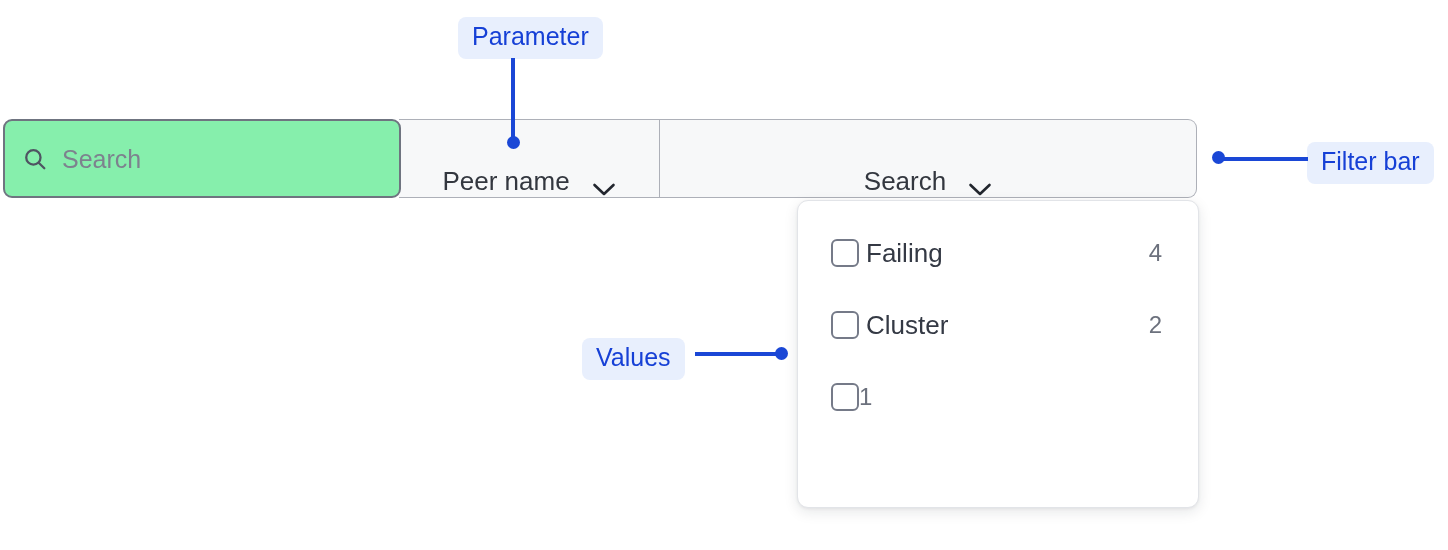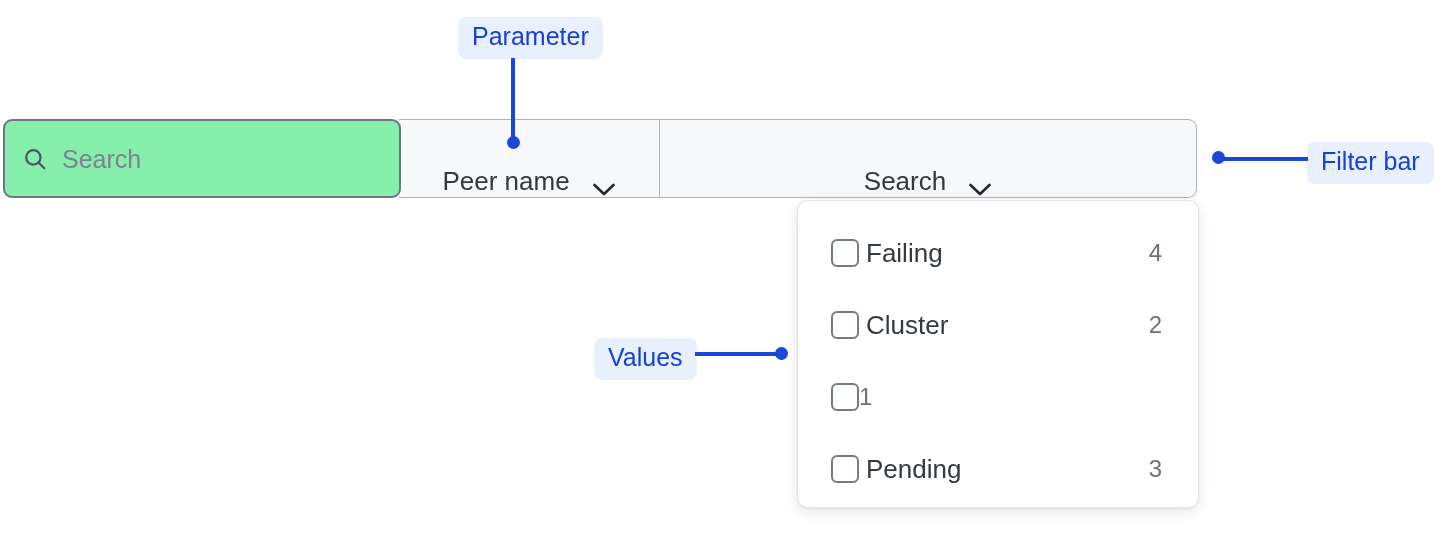--- a/index.html
+++ b/index.html
@@ -151,21 +151,21 @@
     width: 13px;
     height: 13px;
     border-radius: 50%;
     background: #1a47d6;
   }
 
   #anno-parameter-pill { left: 458px; top: 17px; }
   #anno-parameter-line { left: 511px; top: 58px; width: 4px; height: 86px; }
   #anno-parameter-dot  { left: 507px; top: 136px; }
 
-  #anno-values-pill { left: 582px; top: 338px; margin-left: 12px; }
+  #anno-values-pill { left: 582px; top: 338px; }
   #anno-values-line { left: 695px; top: 352px; width: 86px; height: 4px; }
   #anno-values-dot  { left: 775px; top: 347px; }
 
   #anno-filterbar-pill { left: 1307px; top: 142px; text-align: right; }
   #anno-filterbar-line { left: 1222px; top: 157px; width: 86px; height: 4px; }
   #anno-filterbar-dot  { left: 1212px; top: 151px; }
 </style>
 </head>
 <body>
 
@@ -211,25 +211,20 @@
     <span class="cb"></span>
     <span class="value-label">Cluster</span>
     <span class="value-count">2</span>
   </div>
 
   <div class="value-row">
     <span class="cb"></span>
     <span class="value-count">1</span>
   </div>
 
-  <div class="value-row">
-    <span class="cb"></span>
-    <span class="value-label">Pending</span>
-    <span class="value-count">3</span>
-  </div>
 
 </div>
 
 <div class="anno-pill" id="anno-parameter-pill">Parameter</div>
 <div class="anno-line" id="anno-parameter-line"></div>
 <div class="anno-dot" id="anno-parameter-dot"></div>
 
 <div class="anno-pill" id="anno-values-pill">Values</div>
 <div class="anno-line" id="anno-values-line"></div>
 <div class="anno-dot" id="anno-values-dot"></div>

